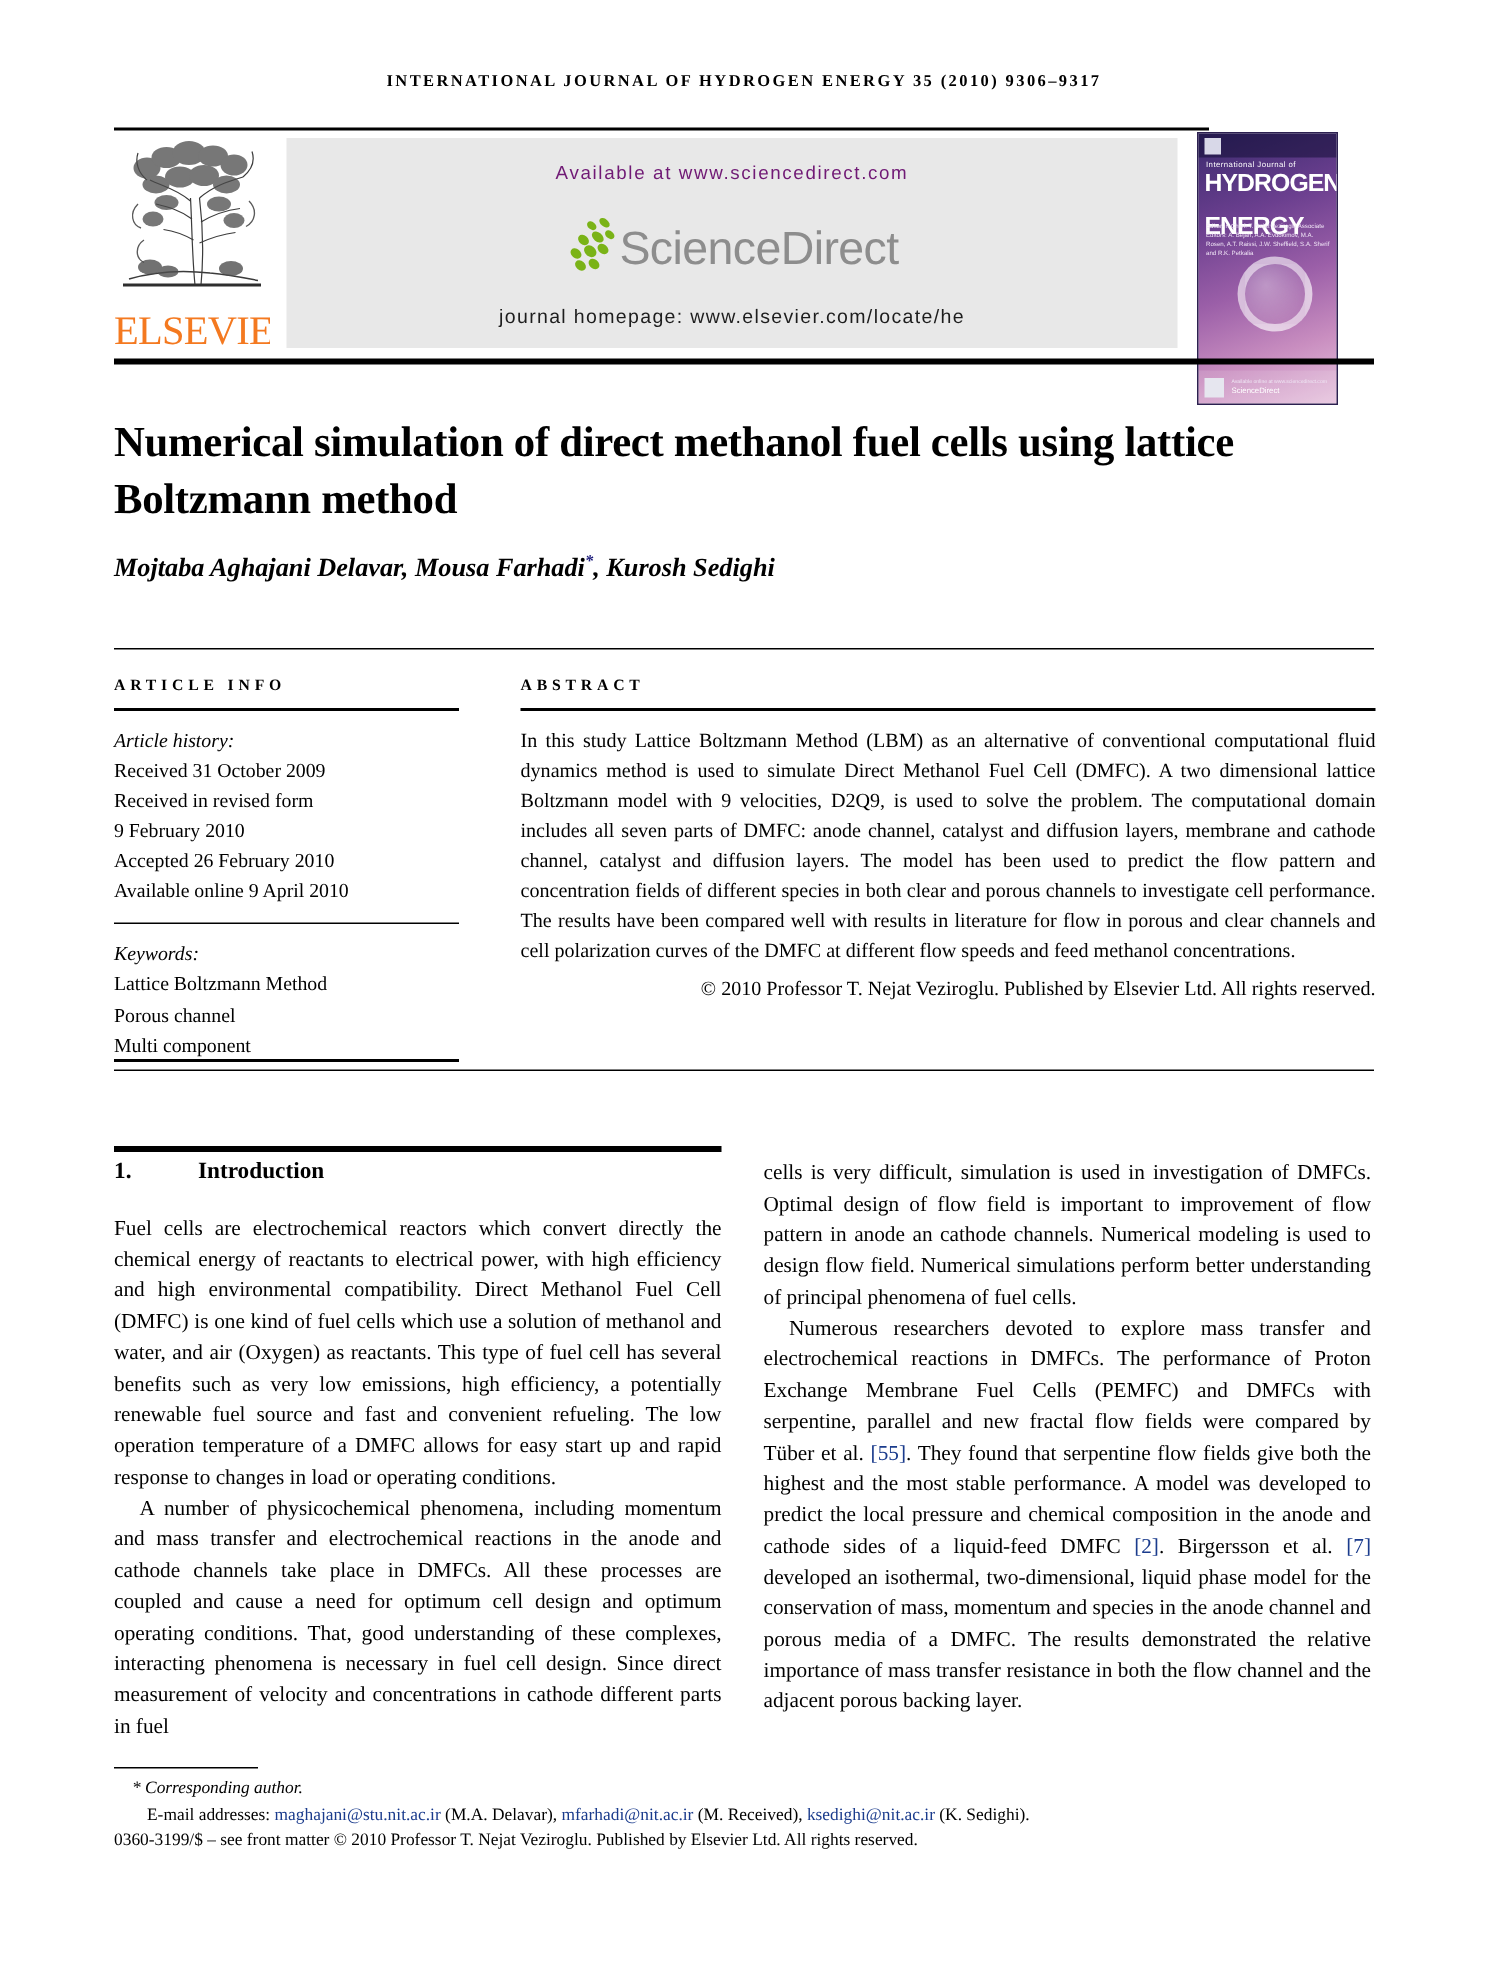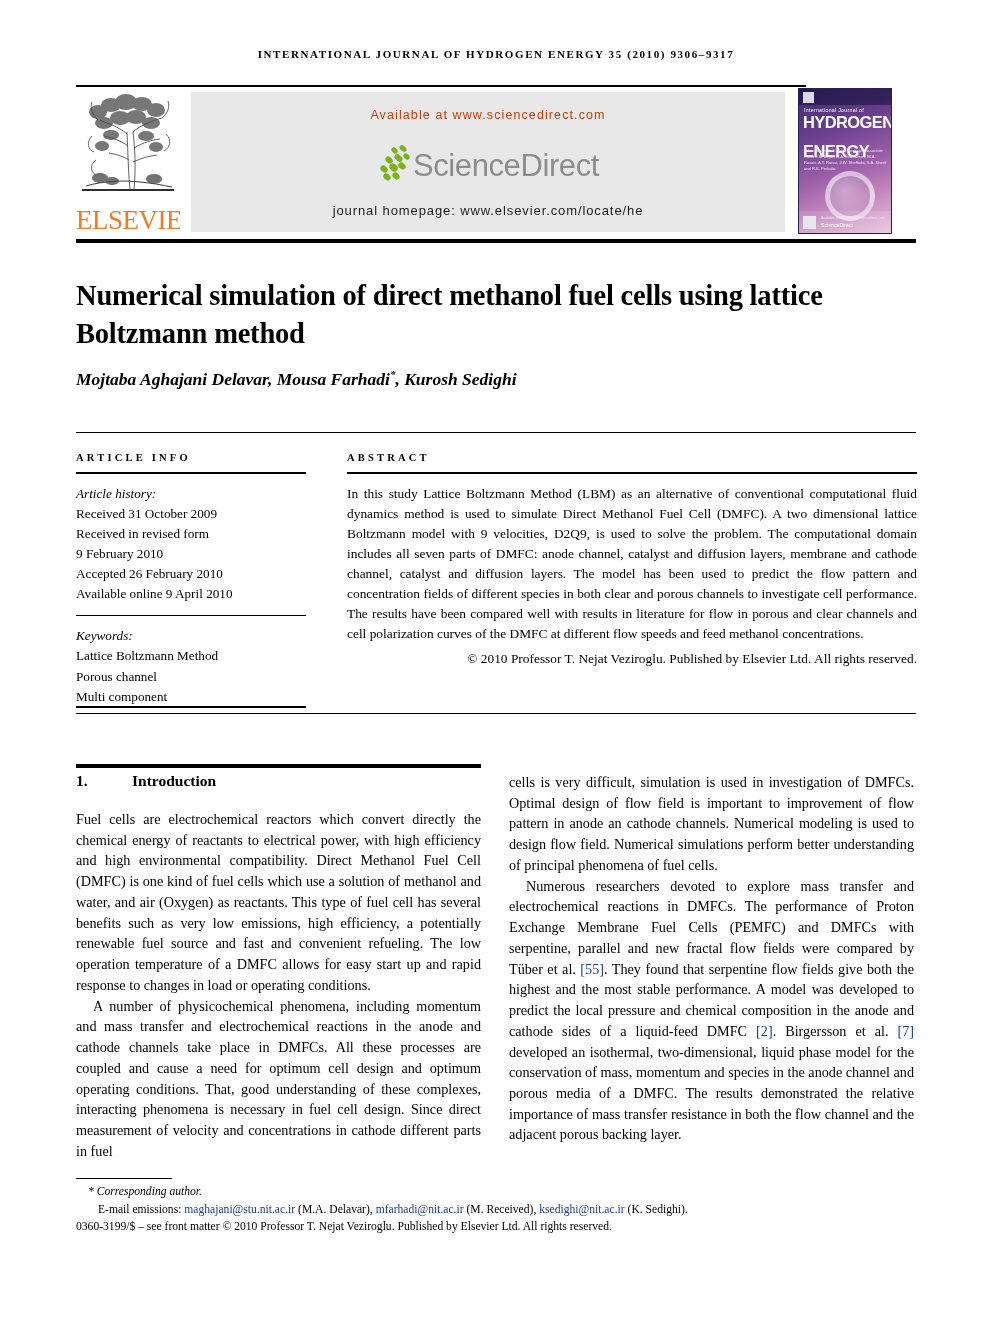--- a/index.html
+++ b/index.html
@@ -85,21 +85,21 @@
     background: #e8e8e8;
   }
   .sd-available {
     position: absolute;
     left: 0; top: 16px;
     width: 594px;
     text-align: center;
     font-family: "Liberation Sans", sans-serif;
     font-size: 12.5px;
     letter-spacing: 1.1px;
-    color: #c2410c;
+    color: #701a75;
   }
   .sd-logo-wrap {
     position: absolute;
     left: 0; top: 52px;
     width: 594px;
     text-align: center;
     height: 48px;
   }
   .sd-logo-inner {
     display: inline-block;
@@ -138,21 +138,21 @@
     letter-spacing: 0.9px;
     color: #1d1d1d;
   }
 
   
   .cover {
     position: absolute;
     left: 722px;
     top: 0px;
     width: 94px;
-    height: 146px;
+    height: 182px;
     background: linear-gradient(160deg, #3a2a6e 0%, #6b3f8f 30%, #9b5fa8 55%, #c98ec0 78%, #e7c4de 100%);
     overflow: hidden;
     border: 1px solid #2c2050;
     box-sizing: border-box;
   }
   .cover-topbar {
     position: absolute;
     left: 0; top: 0; width: 100%; height: 16px;
     background: rgba(20,14,55,0.55);
   }
@@ -549,21 +549,21 @@
   </div>
 
   <div class="body-right">
     <p class="body">cells is very difficult, simulation is used in investigation of DMFCs. Optimal design of flow field is important to improvement of flow pattern in anode an cathode channels. Numerical modeling is used to design flow field. Numerical simulations perform better understanding of principal phenomena of fuel cells.</p>
     <p class="body"><span>Numerous researchers devoted to explore mass transfer and electrochemical reactions in DMFCs. The performance of Proton Exchange Membrane Fuel Cells (PEMFC) and DMFCs with serpentine, parallel and new fractal flow fields were compared by Tüber et al. </span><span class="ref">[55]</span><span>. They found that serpentine flow fields give both the highest and the most stable performance. A model was developed to predict the local pressure and chemical composition in the anode and cathode sides of a liquid-feed DMFC </span><span class="ref">[2]</span><span>. Birgersson et al. </span><span class="ref">[7]</span><span> developed an isothermal, two-dimensional, liquid phase model for the conservation of mass, momentum and species in the anode channel and porous media of a DMFC. The results demonstrated the relative importance of mass transfer resistance in both the flow channel and the adjacent porous backing layer.</span></p>
   </div>
 
   <div class="foot-rule"></div>
   <div class="footnote">
     <div class="corr">* Corresponding author.</div>
-    <div class="emails"><span>E-mail emissions:</span>
+    <div class="emails"><span>E-mail addresses:</span>
       <span class="mail">maghajani@stu.nit.ac.ir</span>
       <span>(M.A. Delavar)</span>,
       <span class="mail">mfarhadi@nit.ac.ir</span>
       <span>(M. Received)</span>,
       <span class="mail">ksedighi@nit.ac.ir</span>
       <span>(K. Sedighi)</span>.
     </div>
     <div class="issn">0360-3199/$ – see front matter © 2010 Professor T. Nejat Veziroglu. Published by Elsevier Ltd. All rights reserved.</div>
   </div>
 

